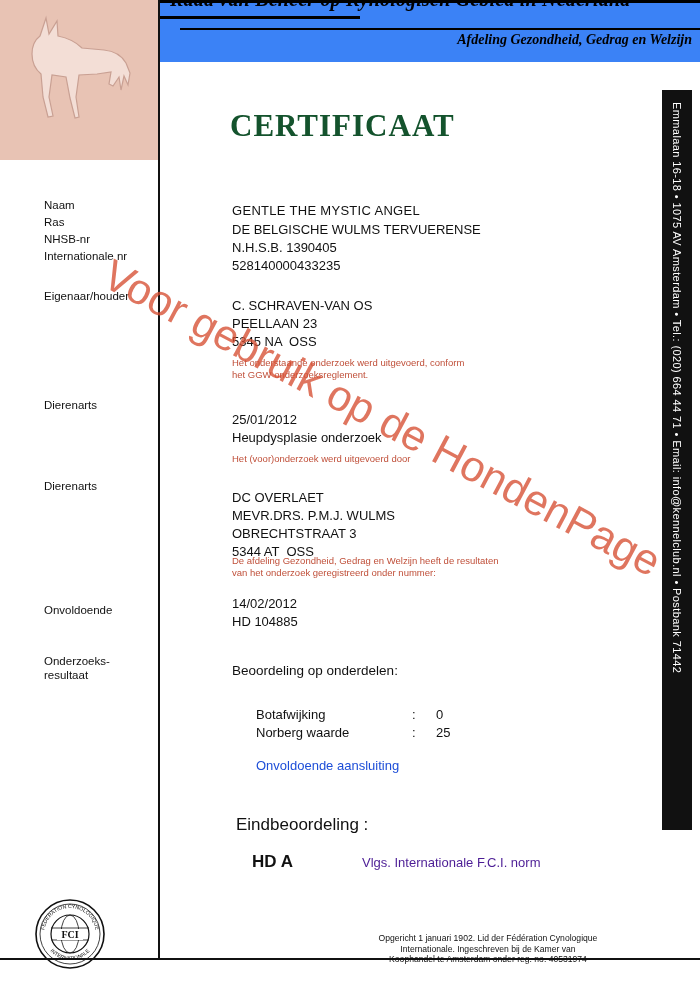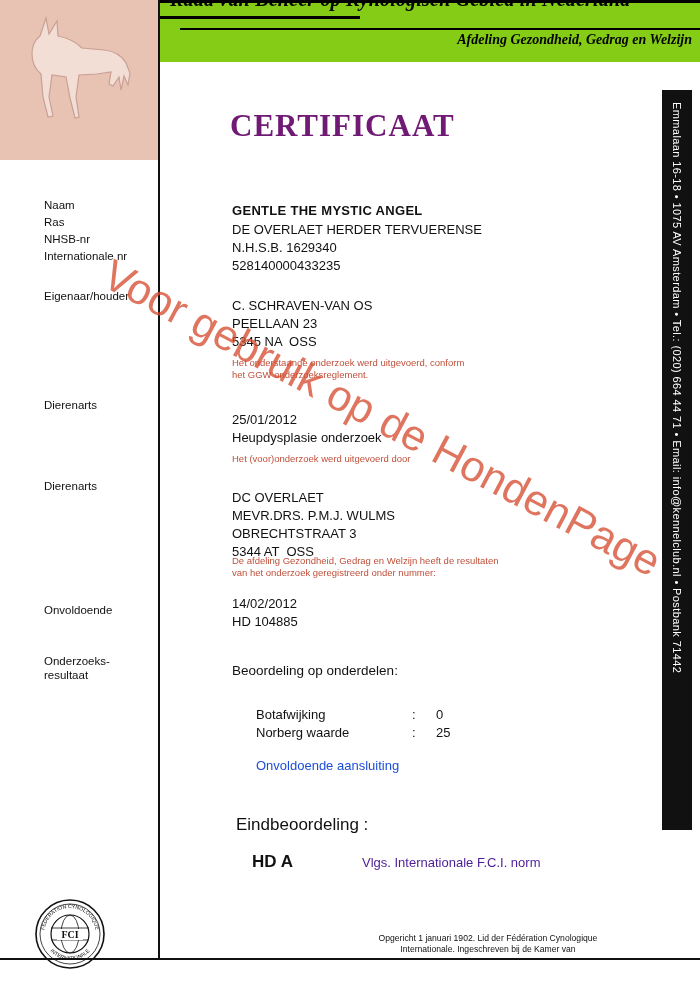--- a/index.html
+++ b/index.html
@@ -15,21 +15,21 @@
     font-family: "Liberation Sans", sans-serif;
     color: #1a1a1a;
   }
 
   
   .header-band {
     position: absolute;
     top: 0; left: 0;
     width: 700px;
     height: 62px;
-    background: #84cc16;
+    background: #3b82f6;
     overflow: hidden;
   }
   .header-rule-top {
     position: absolute;
     left: 160px; top: 0;
     width: 540px; height: 3px;
     background: #000;
   }
   .header-title {
     position: absolute;
@@ -110,39 +110,39 @@
   }
 
   
   .cert-title {
     position: absolute;
     left: 230px; top: 108px;
     font-family: "Liberation Serif", serif;
     font-weight: bold;
     font-size: 31px;
     letter-spacing: 1px;
-    color: #701a75;
+    color: #14532d;
   }
 
   .lbl {
     position: absolute;
     left: 44px;
     font-size: 11.5px;
     color: #111;
     line-height: 15px;
   }
   .val {
     position: absolute;
     left: 232px;
     font-size: 13px;
     color: #111;
     line-height: 17.5px;
     white-space: pre;
   }
-  .val.strong { font-weight: bold; letter-spacing: 0.3px; }
+  .val.strong { font-weight: normal; letter-spacing: 0.3px; }
   .red-note {
     position: absolute;
     left: 232px;
     font-size: 9.5px;
     color: #c0503a;
     line-height: 12px;
     white-space: pre;
   }
 
   .result-head {
@@ -246,22 +246,22 @@
 <div class="lbl" style="top:232px">NHSB-nr</div>
 <div class="lbl" style="top:249px">Internationale nr</div>
 <div class="lbl" style="top:289px">Eigenaar/houder</div>
 <div class="lbl" style="top:398px">Dierenarts</div>
 <div class="lbl" style="top:479px">Dierenarts</div>
 <div class="lbl" style="top:603px">Onvoldoende</div>
 <div class="lbl" style="top:654px">Onderzoeks-</div>
 <div class="lbl" style="top:668px">resultaat</div>
 
 <div class="val strong" style="top:202px">GENTLE THE MYSTIC ANGEL</div>
-<div class="val" style="top:221px">DE OVERLAET HERDER TERVUERENSE</div>
-<div class="val" style="top:239px">N.H.S.B. 1629340</div>
+<div class="val" style="top:221px">DE BELGISCHE WULMS TERVUERENSE</div>
+<div class="val" style="top:239px">N.H.S.B. 1390405</div>
 <div class="val" style="top:257px">528140000433235</div>
 
 <div class="val" style="top:297px">C. SCHRAVEN-VAN OS</div>
 <div class="val" style="top:315px">PEELLAAN 23</div>
 <div class="val" style="top:333px">5345 NA  OSS</div>
 
 <div class="red-note" style="top:357px">Het onderstaande onderzoek werd uitgevoerd, conform
 het GGW onderzoeksreglement.</div>
 
 <div class="val" style="top:411px">25/01/2012</div>
@@ -311,15 +311,16 @@
   </text>
   <path id="fci-bot" d="M 36 36 m -26 0 a 26 26 0 0 0 52 0" fill="none"></path>
   <text font-family="Liberation Sans, sans-serif" font-size="5.2" fill="#111">
     <textPath href="#fci-bot" startOffset="50%" text-anchor="middle">INTERNATIONALE</textPath>
   </text>
 </svg>
 
 <div class="footer">
   <div>Opgericht 1  januari 1902. Lid der Fédération Cynologique</div>
   <div>Internationale. Ingeschreven bij de Kamer van</div>
+  <div>Koophandel te Amsterdam onder reg. no. 40531974</div>
 </div>
 
 <div class="watermark">Voor gebruik op de HondenPage</div>
 
 </body></html>

